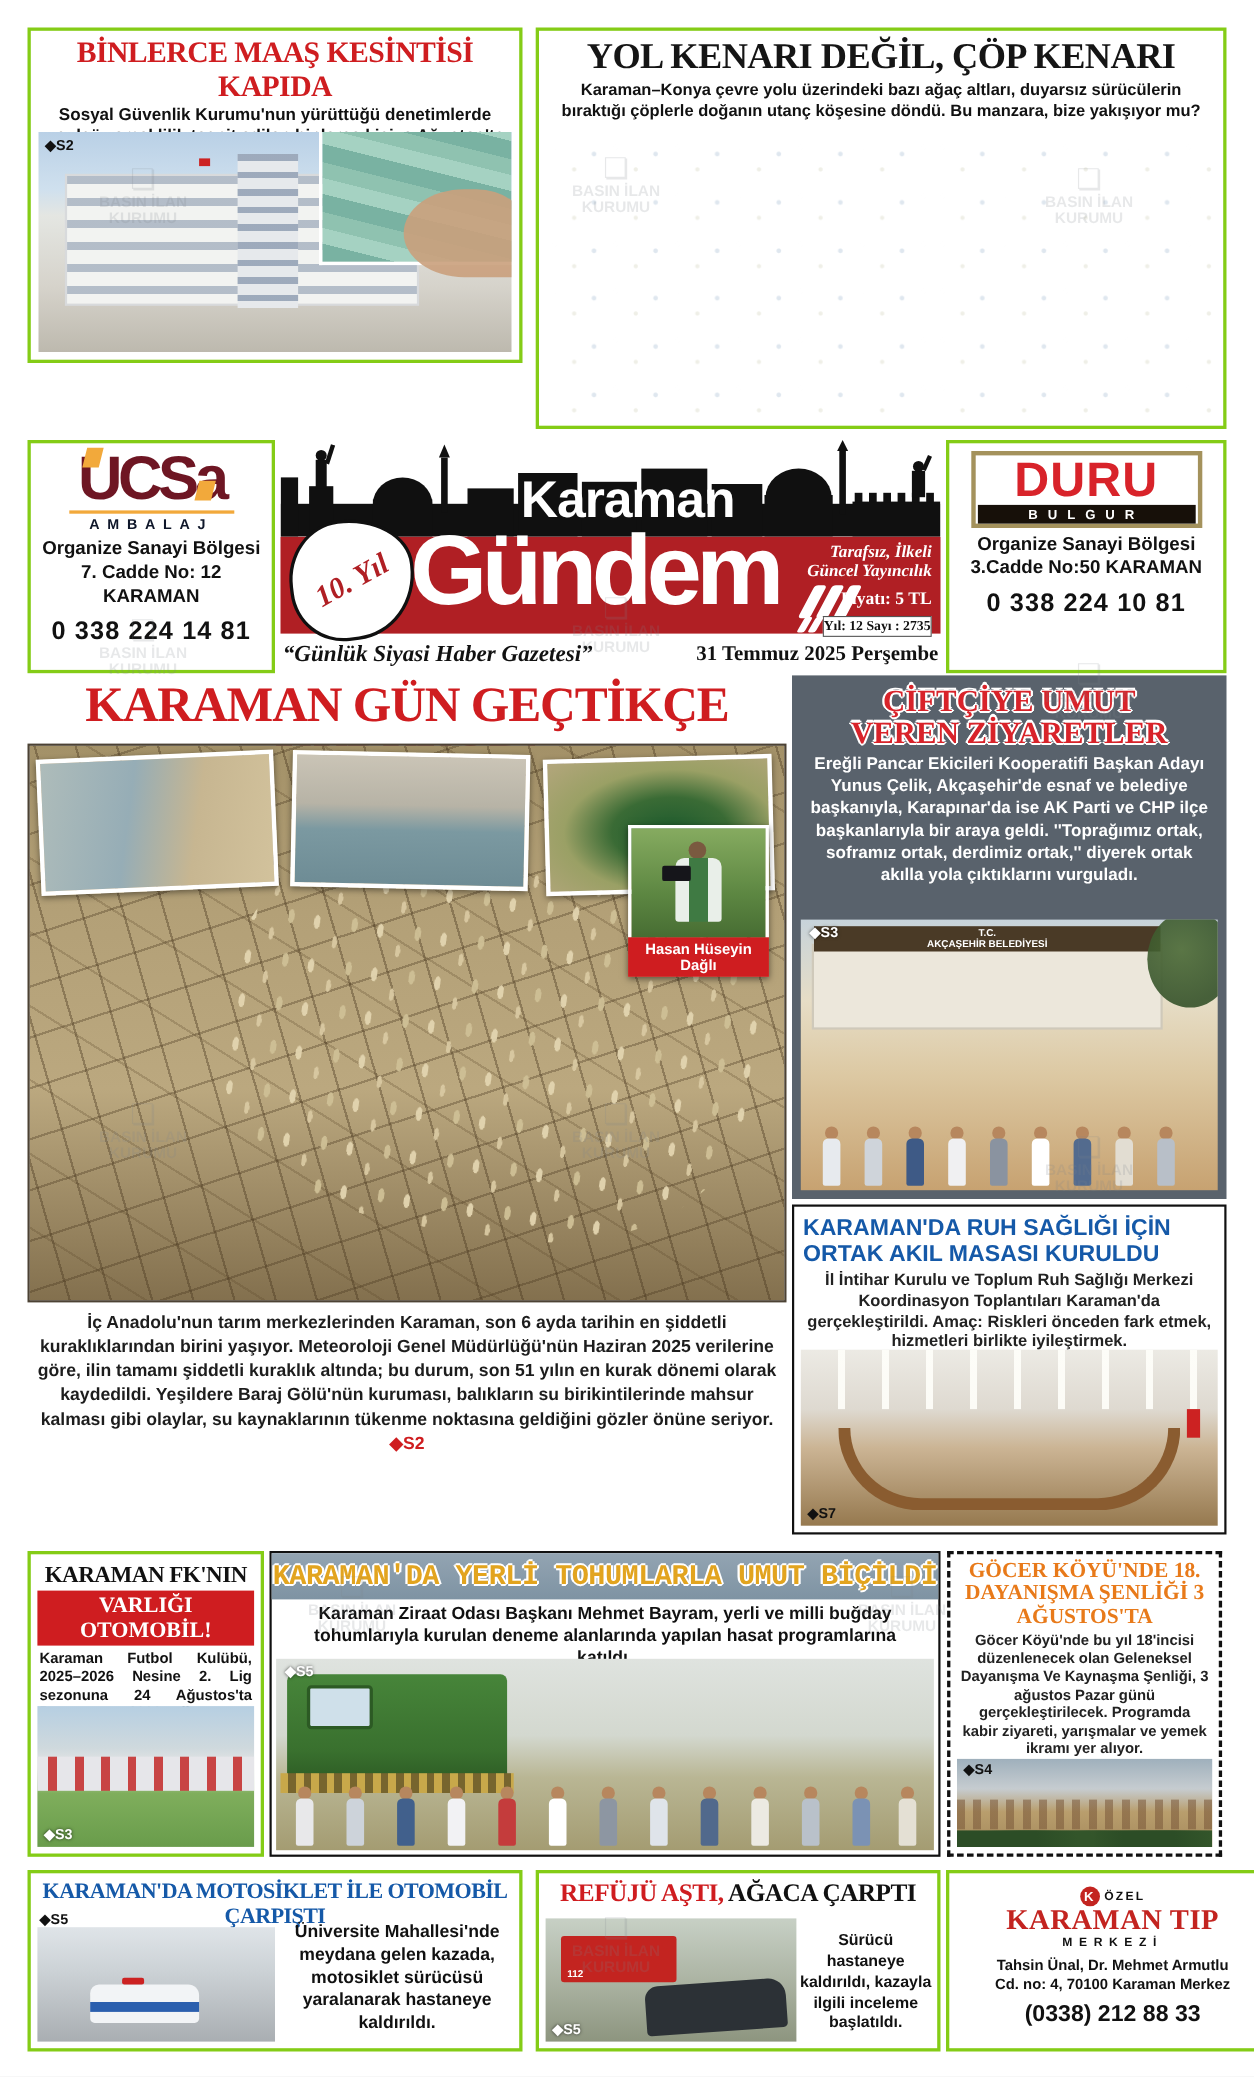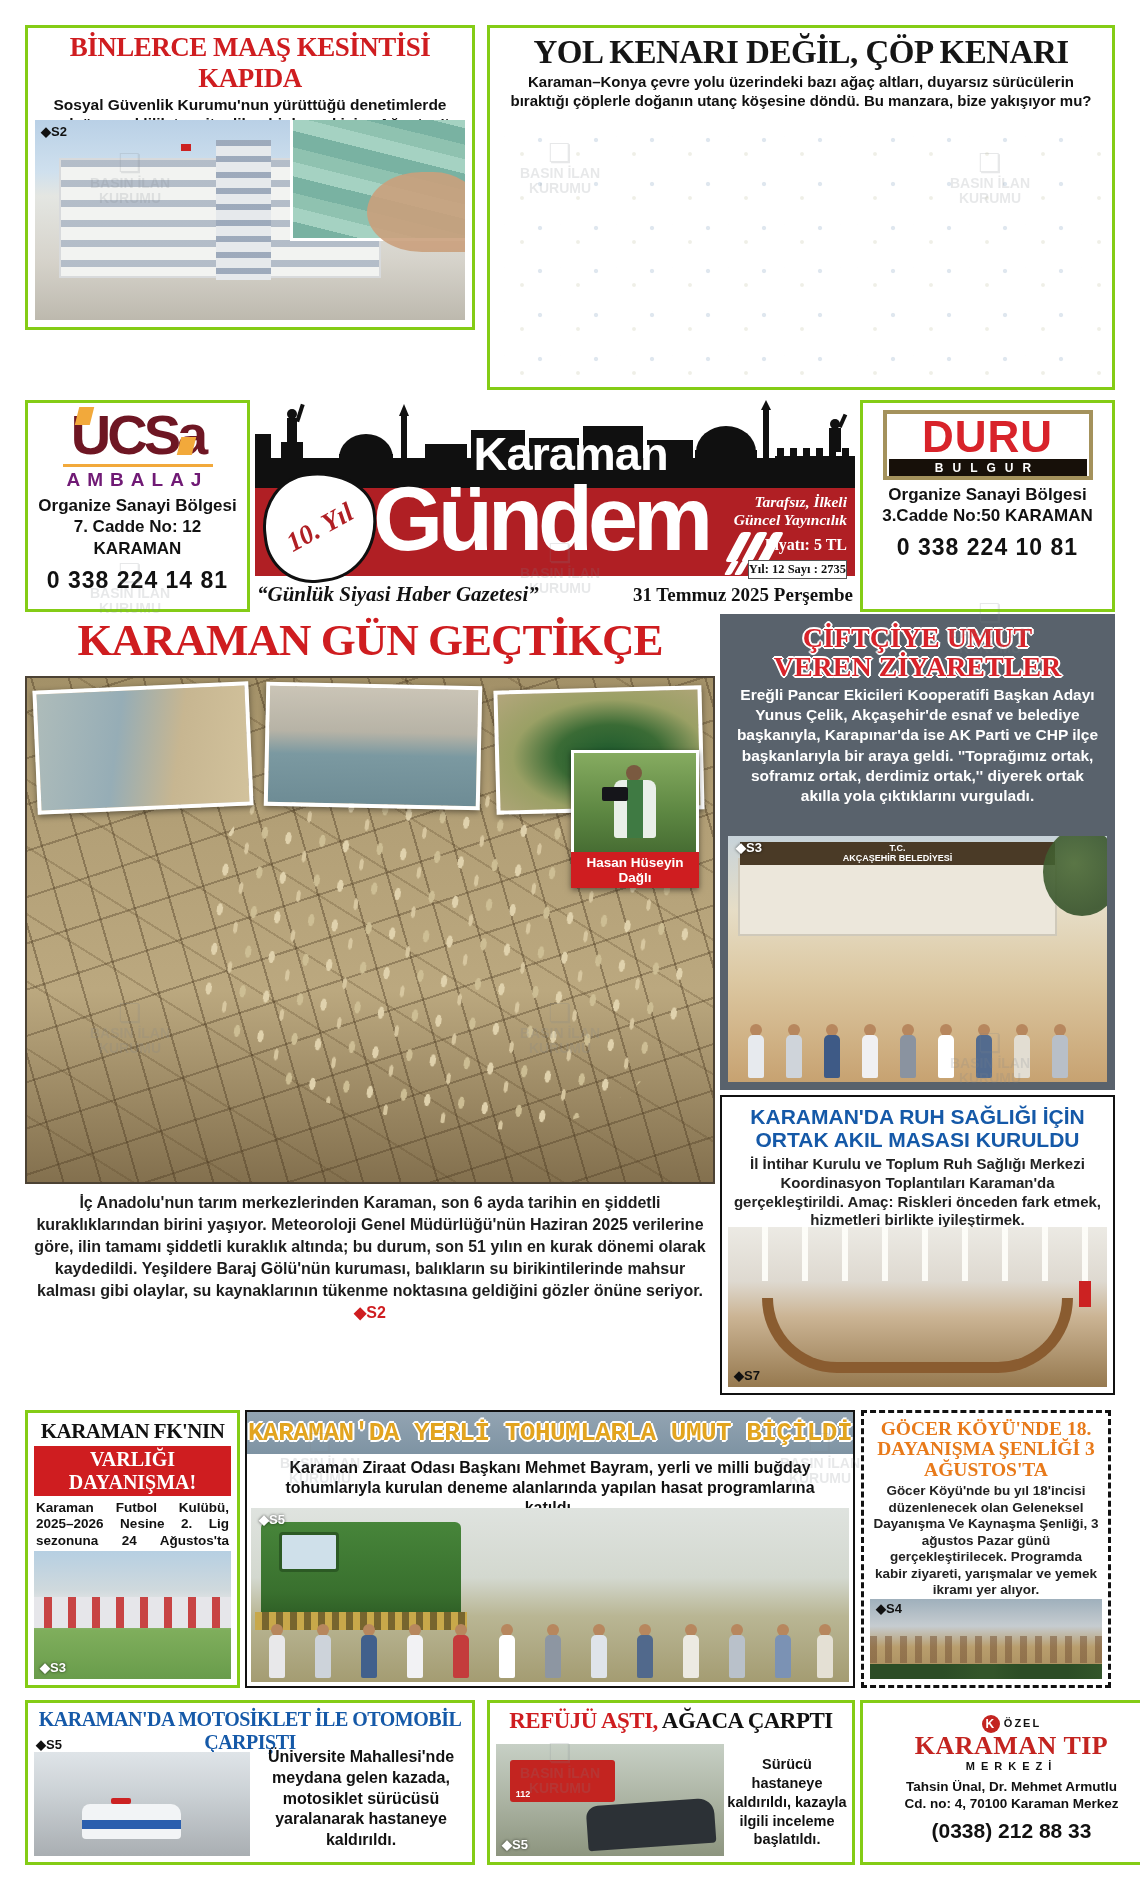--- a/index.html
+++ b/index.html
@@ -50,21 +50,21 @@
      radial-gradient(circle at 26px 30px,rgba(235,235,225,.8) 1.4px,transparent 2.4px),
      radial-gradient(circle at 44px 16px,rgba(215,225,235,.8) 1.6px,transparent 2.6px);
      background-size:56px 44px}
 
   
   .ucsa{left:25px;top:400px;width:225px;height:212px;padding-top:4px}
   .brand-ucsa{position:relative;display:inline-block;font-size:56px;font-weight:900;letter-spacing:-4px;color:#6e1623;line-height:1}
   .brand-ucsa .or1,.brand-ucsa .or2{position:absolute;width:15px;height:18px;background:#f2a93b;transform:skewX(-14deg)}
   .brand-ucsa .or1{left:6px;top:0}.brand-ucsa .or2{left:108px;top:30px}
   .ucsa .rule{width:150px;height:3px;background:#f2a93b;margin:1px auto 2px}
-  .ucsa .amb{font-size:19px;font-weight:900;color:#701a75;letter-spacing:7px}
+  .ucsa .amb{font-size:13px;font-weight:900;color:#0f172a;letter-spacing:7px}
   .adr{font-size:17px;font-weight:800;line-height:1.25;margin-top:4px}
   .phone{font-size:23px;font-weight:900;letter-spacing:1px;margin-top:8px}
 
   .duru{left:860px;top:400px;width:255px;height:212px;padding-top:7px}
   .duru-frame{width:198px;margin:0 auto;border:4px solid #a4925c;background:#fff;padding:2px 2px 0}
   .duru-word{font-size:44px;font-weight:900;letter-spacing:1px;color:#d8232a;line-height:.95}
   .duru-bulgur{background:#171009;color:#fff;font-size:12px;font-weight:800;letter-spacing:9px;padding:2px 0 1px;margin-top:1px}
 
   
   .mast{left:255px;top:400px;width:600px;height:212px}
@@ -135,21 +135,21 @@
   .akc-bld{position:absolute;left:12px;top:24px;right:52px;height:74px;background:#ece7db;box-shadow:0 0 0 2px #cfc9ba}
   .akc-sign{position:absolute;left:0;right:0;top:-18px;background:#4a3a26;color:#fff;text-align:center;
      font-size:9px;font-weight:800;line-height:1.15;padding:1px 0}
   .tree{position:absolute;right:-14px;top:-8px;width:78px;height:88px;border-radius:50%;
      background:radial-gradient(circle at 40% 40%,#4d6b36,#35522a 70%);opacity:.9}
   .pp{position:absolute;bottom:4px;width:20px;height:54px}
   .pp::before{content:"";position:absolute;left:50%;top:0;width:12px;height:12px;margin-left:-6px;border-radius:50%;background:#b7875e}
   .pp::after{content:"";position:absolute;left:2px;right:2px;top:11px;bottom:0;border-radius:5px 5px 2px 2px;background:var(--s,#e8e8ea)}
 
   .ruh{left:720px;top:1095px;width:395px;height:300px;border:2px solid #111;box-sizing:border-box;padding:6px 8px}
-  .ruh h2{margin:2px 0 4px;text-align:center;font-size:21px;font-weight:900;line-height:1.1;color:#1559a8}
+  .ruh h2{margin:2px 0 4px;text-align:left;font-size:21px;font-weight:900;line-height:1.1;color:#1559a8}
   .ruh .bd{font-size:15px;font-weight:800;line-height:1.25;text-align:center;color:#222}
   .ruh .photo{position:absolute;left:6px;right:6px;bottom:6px;height:160px;overflow:hidden;
      background:linear-gradient(180deg,#eceae4 0%,#ded9d0 34%,#cbb494 56%,#96794f 100%)}
   .ruh .lights{position:absolute;left:0;right:0;top:0;height:34%;
      background:repeating-linear-gradient(90deg,transparent 0 34px,rgba(255,255,250,.9) 34px 40px)}
   .ruh .table{position:absolute;left:34px;right:34px;bottom:14px;height:64px;border:11px solid #8a5c30;border-top:none;
      border-radius:0 0 150px 150px}
   .ruh .tflag{position:absolute;right:16px;top:34%;width:12px;height:26px;background:#c22}
 
   
@@ -402,21 +402,21 @@
     <div class="photo">
       <div class="lights"></div>
       <div class="tflag"></div>
       <div class="table"></div>
       <span class="mark dk abs" style="left:6px;bottom:4px">◆S7</span>
     </div>
   </div>
 
   <div class="abs box fk ctr">
     <h3>KARAMAN FK'NIN</h3>
-    <span class="red">VARLIĞI DAYANIŞMA!</span>
+    <span class="red">VARLIĞI OTOMOBİL!</span>
     <div class="bd">Karaman Futbol Kulübü, 2025–2026 Nesine 2. Lig sezonuna 24 Ağustos'ta Bucaspor 1928 ile gece maçıyla start verecek. Ancak, yönetim boşluğu ve borçlar, takımı kapanmaya kadar itebilecek pozisyonda.</div>
     <div class="photo">
       <div class="stand"></div>
       <span class="mark lt abs" style="left:6px;bottom:4px">◆S3</span>
     </div>
   </div>
 
   <div class="abs tohum">
     <div class="bandt">
       <span>KARAMAN'DA YERLİ TOHUMLARLA UMUT BİÇİLDİ</span>

